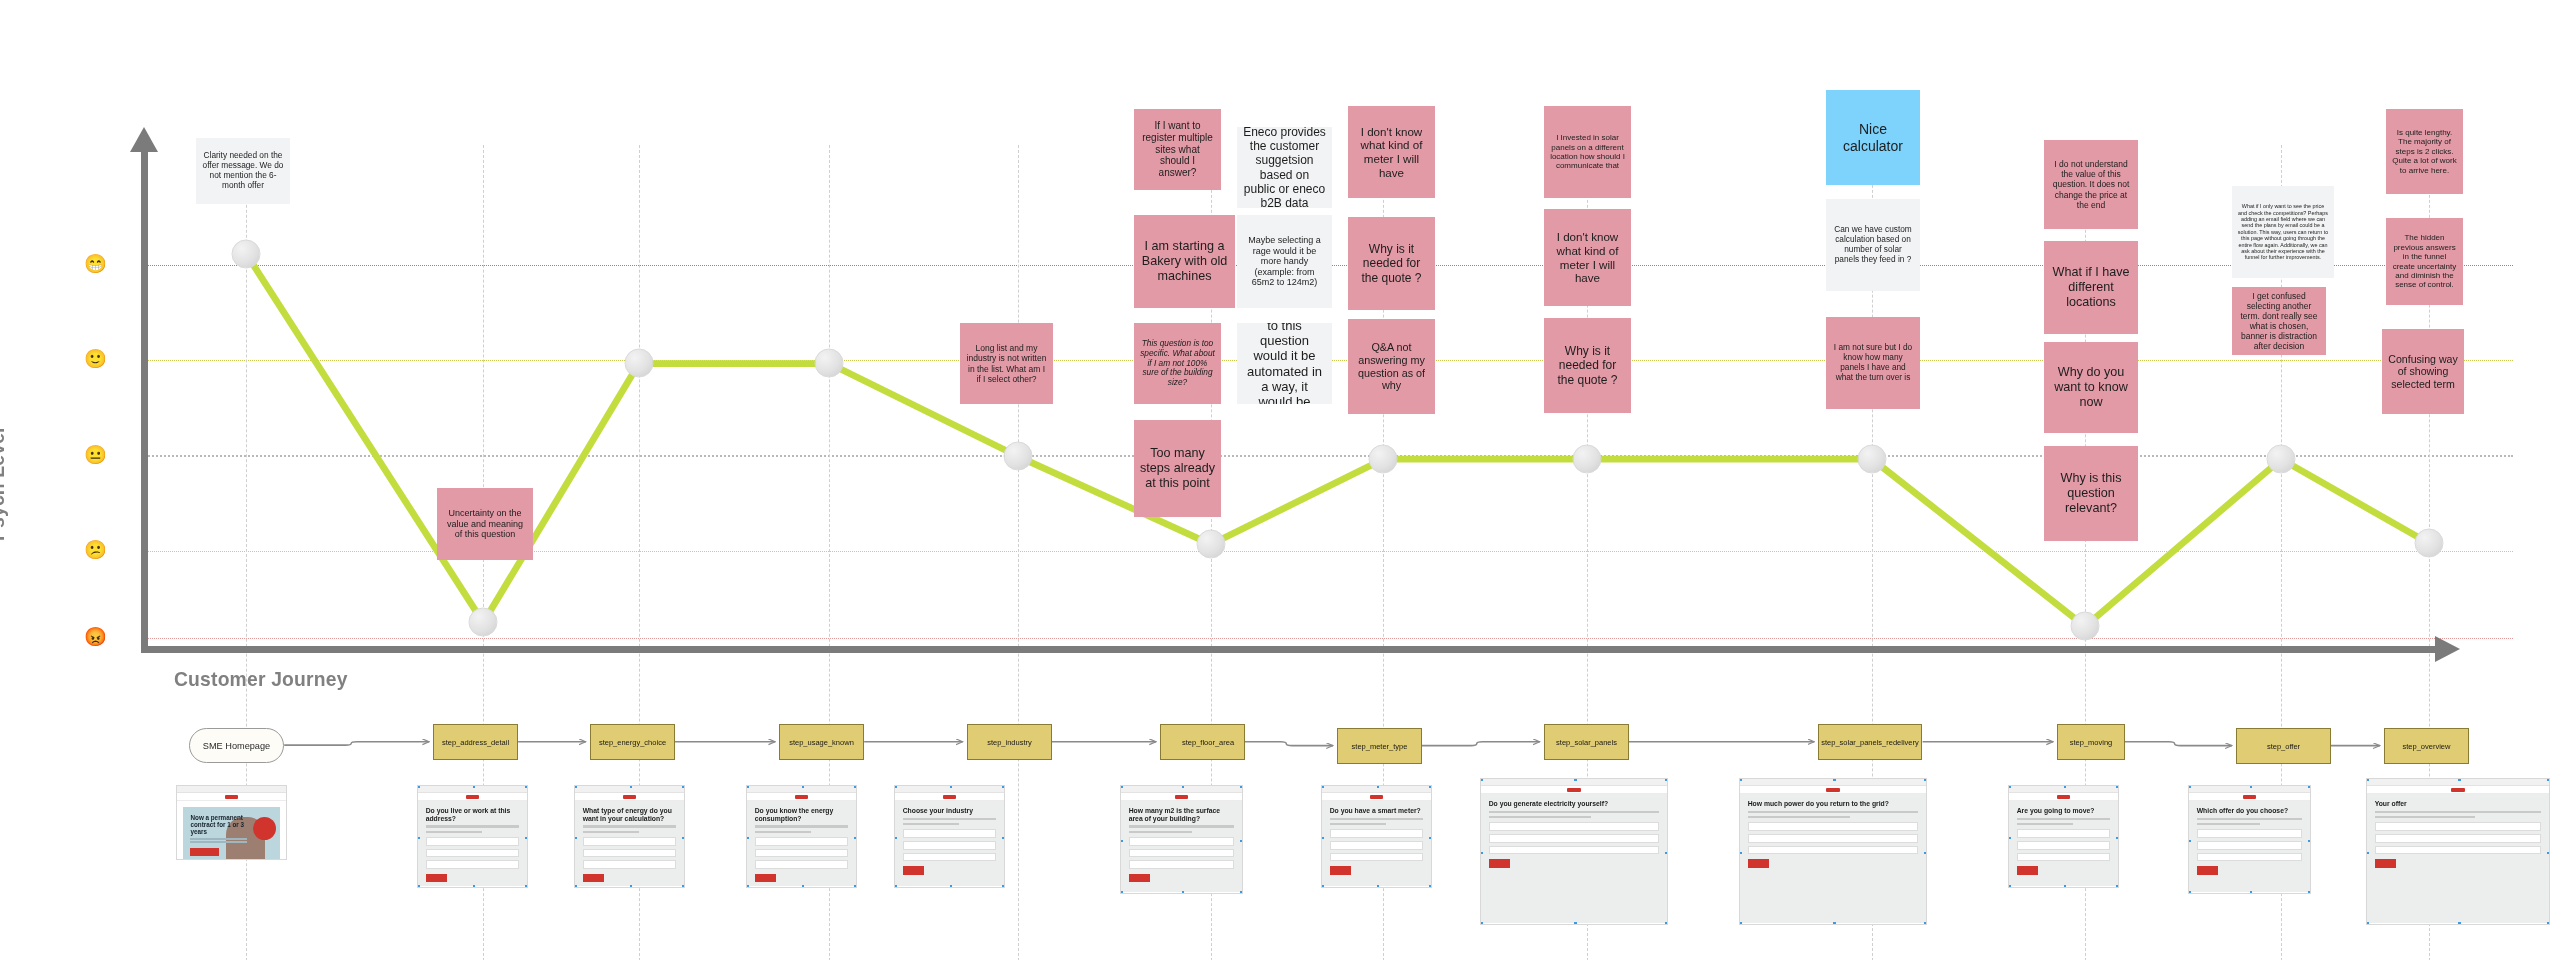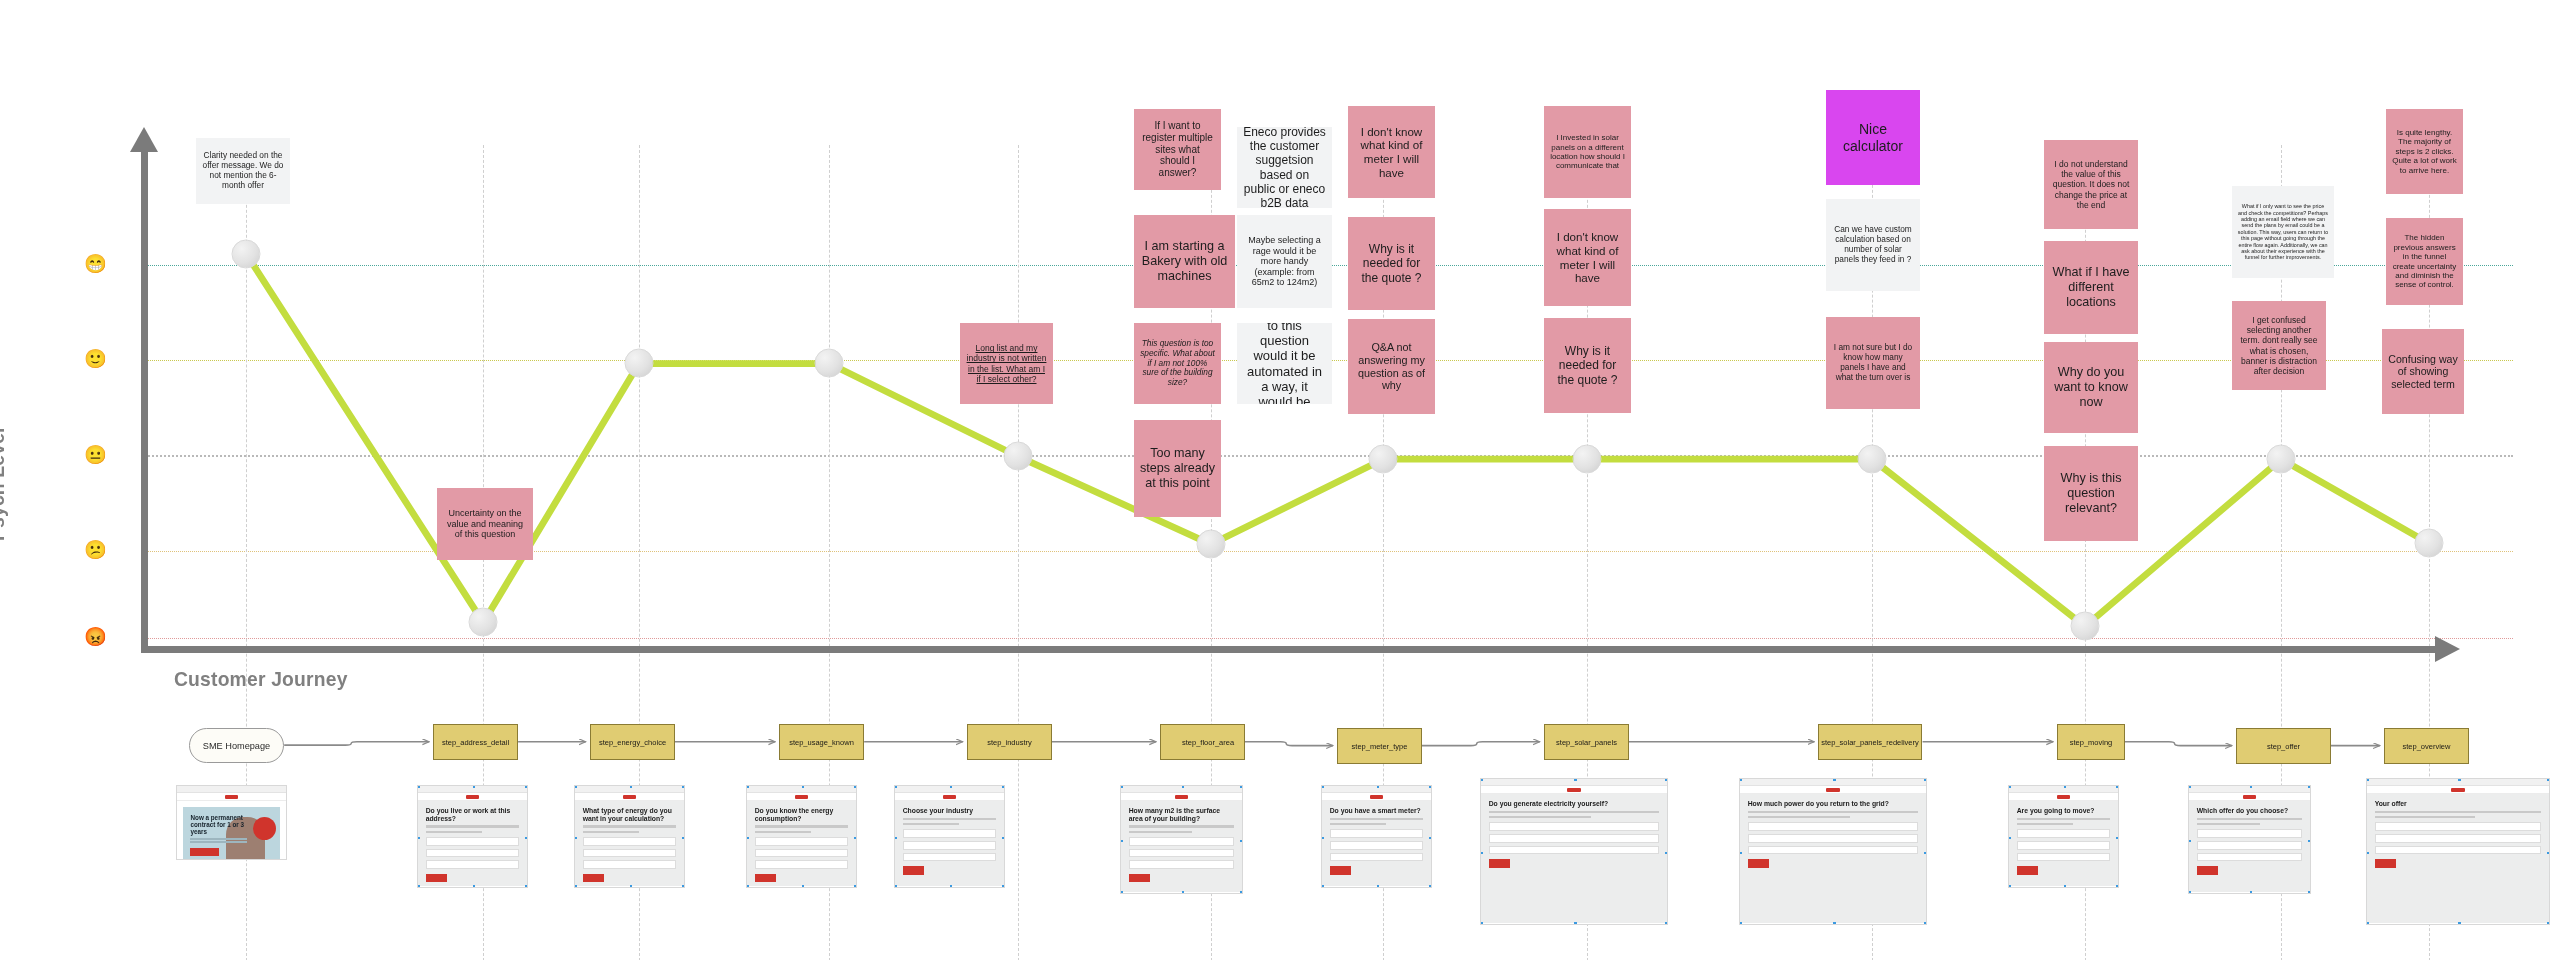--- a/index.html
+++ b/index.html
@@ -96,21 +96,21 @@
     position: absolute;
     display: flex; align-items: center; justify-content: center;
     text-align: center;
     color: #1d1d1d;
     padding: 3.9px 5.8px;
     line-height: 1.18;
     overflow: hidden;
     font-family: "Liberation Sans", sans-serif;
   }
   .note.pain { background: #e29aa6; }
-  .note.positive { background: #d946ef; }
+  .note.positive { background: #7dd3fc; }
   .note.suggestion { background: #f2f3f4; }
 
   
   .flow-start {
     position: absolute;
     background: #fdfcf7; border: 1.5px solid #9a9a9a; border-radius: 39px;
     display: flex; align-items: center; justify-content: center;
     font-size: 9.2px; color: #2a2a2a;
   }
   .flow-step {
@@ -205,21 +205,21 @@
       <div class="node-dot" title="step_solar_panels — neutral" style="left: 1587px; top: 459px;"></div>
       <div class="node-dot" title="step_solar_panels_redelivery — neutral" style="left: 1872px; top: 459px;"></div>
       <div class="node-dot" title="step_moving — angry" style="left: 2085px; top: 626px;"></div>
       <div class="node-dot" title="step_offer — neutral" style="left: 2281px; top: 459px;"></div>
       <div class="node-dot" title="step_overview — unhappy" style="left: 2429px; top: 543px;"></div>
     </div>
 
   <div id="notes">
       <div class="note suggestion" style="left: 196px; top: 138px; width: 94px; height: 66px; font-size: 8.3px;">Clarity needed on the offer message. We do not mention the 6-month offer</div>
       <div class="note pain" style="left: 437px; top: 488px; width: 96px; height: 72px; font-size: 9px;">Uncertainty on the value and meaning of this question</div>
-      <div class="note pain" style="left: 960px; top: 323px; width: 93px; height: 81px; font-size: 8.5px; text-decoration: underline;">Long list and my industry is not written in the list. What am I if I select other?</div>
+      <div class="note pain" style="left: 960px; top: 323px; width: 93px; height: 81px; font-size: 8.5px;">Long list and my industry is not written in the list. What am I if I select other?</div>
       <div class="note pain" style="left: 1134px; top: 109px; width: 87px; height: 81px; font-size: 10px;">If I want to register multiple sites what should I answer?</div>
       <div class="note suggestion" style="left: 1237px; top: 127px; width: 95px; height: 81px; font-size: 12px;">Eneco provides the customer suggetsion based on public or eneco b2B data</div>
       <div class="note pain" style="left: 1134px; top: 215px; width: 101px; height: 93px; font-size: 12.6px;">I am starting a Bakery with old machines</div>
       <div class="note suggestion" style="left: 1237px; top: 215px; width: 95px; height: 93px; font-size: 9px;">Maybe selecting a rage would it be more handy (example: from 65m2 to 124m2)</div>
       <div class="note pain" style="left: 1134px; top: 323px; width: 87px; height: 81px; font-size: 8.3px; font-style: italic;">This question is too specific. What about if I am not 100% sure of the building size?</div>
       <div class="note suggestion" style="left: 1237px; top: 323px; width: 95px; height: 81px; font-size: 13px;">If the answer to this question would it be automated in a way, it would be great!</div>
       <div class="note pain" style="left: 1134px; top: 420px; width: 87px; height: 97px; font-size: 12.6px;">Too many steps already at this point</div>
       <div class="note pain" style="left: 1348px; top: 106px; width: 87px; height: 92px; font-size: 11.6px;">I don't know what kind of meter I will have</div>
       <div class="note pain" style="left: 1348px; top: 217px; width: 87px; height: 93px; font-size: 12px;">Why is it needed for the quote ?</div>
       <div class="note pain" style="left: 1348px; top: 319px; width: 87px; height: 95px; font-size: 10.8px;">Q&amp;A not answering my question as of why</div>
@@ -227,21 +227,21 @@
       <div class="note pain" style="left: 1544px; top: 209px; width: 87px; height: 97px; font-size: 11.6px;">I don't know what kind of meter I will have</div>
       <div class="note pain" style="left: 1544px; top: 318px; width: 87px; height: 95px; font-size: 12px;">Why is it needed for the quote ?</div>
       <div class="note positive" style="left: 1826px; top: 90px; width: 94px; height: 95px; font-size: 14px;">Nice calculator</div>
       <div class="note suggestion" style="left: 1826px; top: 199px; width: 94px; height: 92px; font-size: 8.3px;">Can we have custom calculation based on number of solar panels they feed in ?</div>
       <div class="note pain" style="left: 1826px; top: 317px; width: 94px; height: 92px; font-size: 8.3px;">I am not sure but I do know how many panels I have and what the turn over is</div>
       <div class="note pain" style="left: 2044px; top: 140px; width: 94px; height: 89px; font-size: 8.5px;">I do not understand the value of this question. It does not change the price at the end</div>
       <div class="note pain" style="left: 2044px; top: 241px; width: 94px; height: 93px; font-size: 12.6px;">What if I have different locations</div>
       <div class="note pain" style="left: 2044px; top: 342px; width: 94px; height: 91px; font-size: 12.6px;">Why do you want to know now</div>
       <div class="note pain" style="left: 2044px; top: 446px; width: 94px; height: 95px; font-size: 12.6px;">Why is this question relevant?</div>
       <div class="note suggestion" style="left: 2232px; top: 186px; width: 102px; height: 92px; font-size: 5.4px;">What if I only want to see the price and check the competitions? Perhaps adding an email field where we can send the plans by email could be a solution. This way, users can return to this page without going through the entire flow again. Additionally, we can ask about their experience with the funnel for further improvements.</div>
-      <div class="note pain" style="left: 2232px; top: 301px; width: 94px; height: 89px; font-size: 8.5px;">I get confused selecting another term. dont really see what is chosen, banner is distraction after decision</div>
+      <div class="note pain" style="left: 2232px; top: 287px; width: 94px; height: 68px; font-size: 8.5px;">I get confused selecting another term. dont really see what is chosen, banner is distraction after decision</div>
       <div class="note pain" style="left: 2386px; top: 109px; width: 77px; height: 85px; font-size: 8px;">Is quite lengthy. The majority of steps is 2 clicks. Quite a lot of work to arrive here.</div>
       <div class="note pain" style="left: 2386px; top: 218px; width: 77px; height: 87px; font-size: 8px;">The hidden previous answers in the funnel create uncertainty and diminish the sense of control.</div>
       <div class="note pain" style="left: 2382px; top: 329px; width: 82px; height: 85px; font-size: 10.6px;">Confusing way of showing selected term</div>
     </div>
 
   <svg class="flow-svg" viewBox="0 0 2665 70" width="2576" height="68">
     <defs>
       <marker id="arw" markerWidth="8" markerHeight="8" refX="7" refY="3" orient="auto" markerUnits="userSpaceOnUse">
         <path d="M0,0 L7,3 L0,6" fill="none" stroke="#8a8a8a" stroke-width="1.2"></path>
       </marker>

